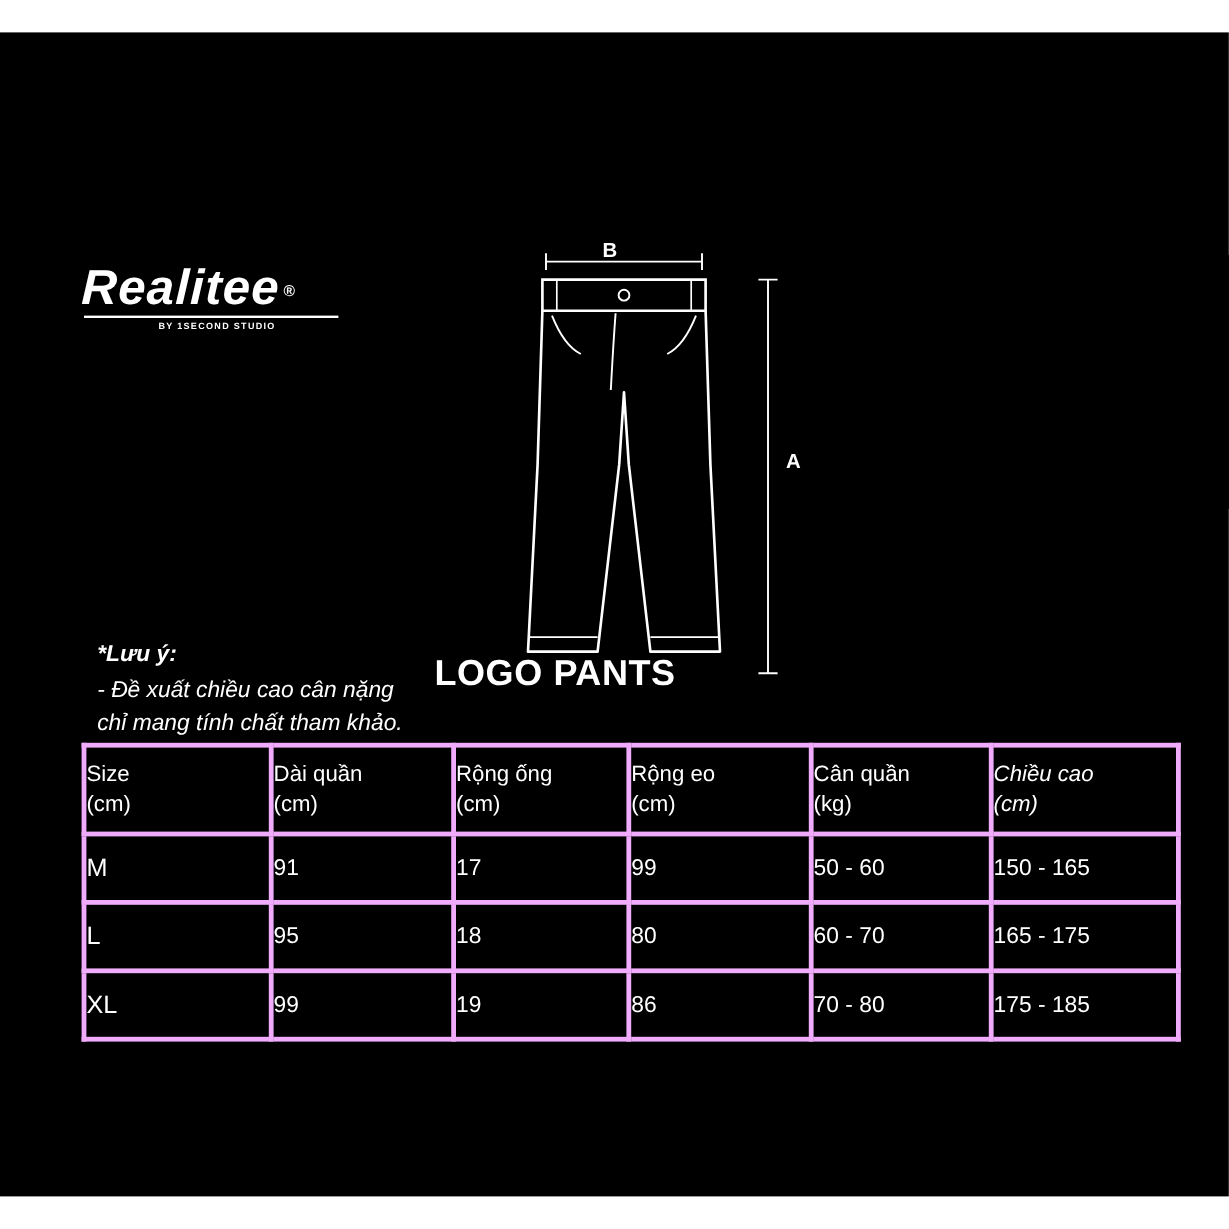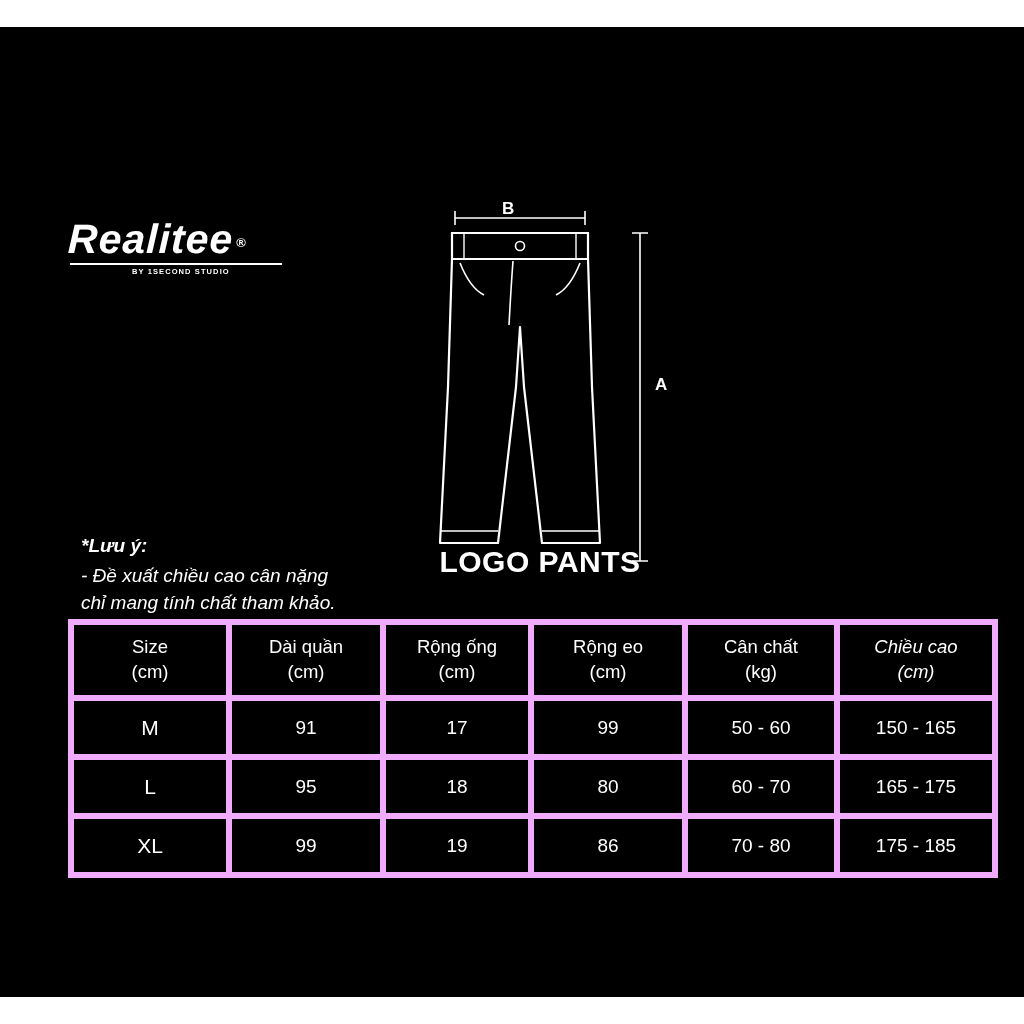--- a/index.html
+++ b/index.html
@@ -116,43 +116,41 @@
     left: 275px;
     top: 188px;
     color: #ffffff;
     font-size: 17px;
     font-weight: bold;
     letter-spacing: 0.5px;
   }
 
   .product-title {
     position: absolute;
-    left: 380px;
+    left: 362px;
     top: 518px;
     width: 320px;
-    text-align: center;
     color: #ffffff;
     font-size: 30px;
     font-weight: bold;
     letter-spacing: 0.5px;
   }
 
   
   .size-table {
     position: absolute;
     left: 68px;
     top: 592px;
     width: 888px;
     border-collapse: collapse;
     table-layout: fixed;
   }
   .size-table td, .size-table th {
-    border: 6px solid #f0abfc;
-    color: #ffffff;
-    text-align: center;
+    border: 4px solid #f0abfc;
+    color: #ffffff;
     font-weight: normal;
     font-size: 18.5px;
     padding: 0;
     height: 53px;
     vertical-align: middle;
   }
   .size-table thead td {
     height: 70px;
     line-height: 1.35;
     font-size: 18.5px;
@@ -231,21 +229,21 @@
           </td>
           <td class="col-3">
             <div>Rộng ống</div>
             <div>(cm)</div>
           </td>
           <td class="col-4">
             <div>Rộng eo</div>
             <div>(cm)</div>
           </td>
           <td class="col-5">
-            <div>Cân chất</div>
+            <div>Cân quần</div>
             <div>(kg)</div>
           </td>
           <td class="col-6">
             <div>Chiều cao</div>
             <div>(cm)</div>
           </td>
         </tr>
       </thead>
       <tbody>
         <tr>

